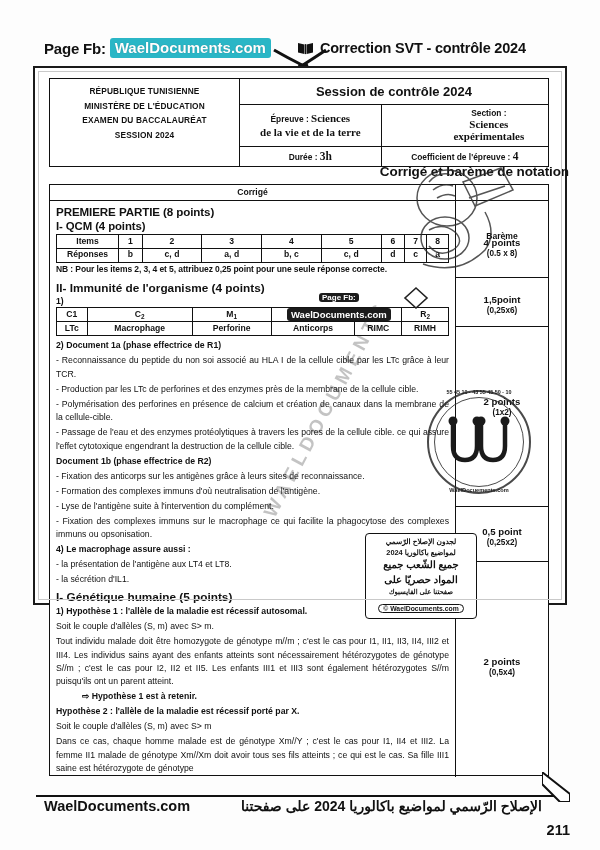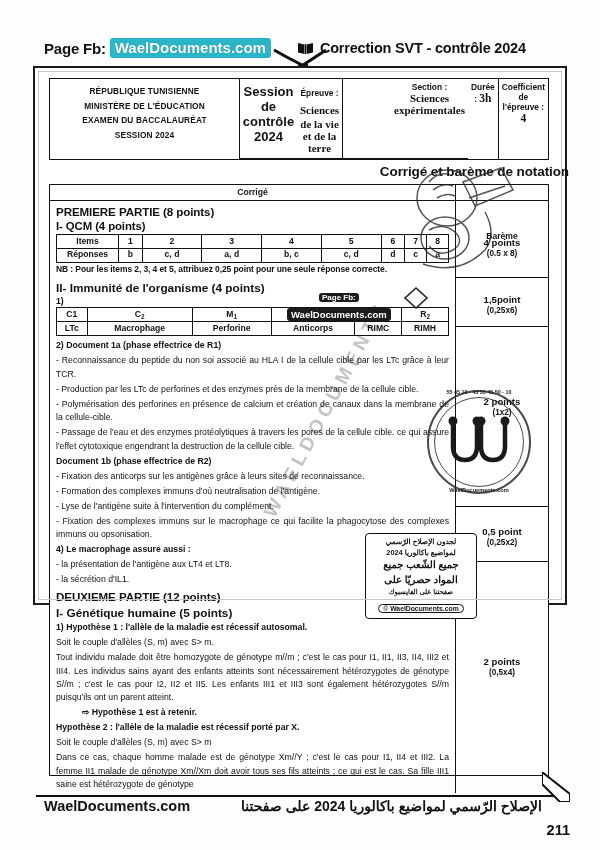--- a/index.html
+++ b/index.html
@@ -75,21 +75,21 @@
   }
   .id-left {
     width: 190px;
     border-right: 1.6px solid #111;
     padding: 5px 4px 6px 4px;
     text-align: center;
     font-size: 8.3px; font-weight: bold; color: #111;
     line-height: 1.75;
     letter-spacing: .15px;
   }
-  .id-right { flex: 1; display: flex; }
+  .id-right { flex: 1; display: flex; flex-direction: column; }
   .id-r1 {
     border-bottom: 1.6px solid #111;
     text-align: center;
     font-size: 13px; font-weight: bold;
     padding: 5px 0 5px 0; color: #111;
   }
   .id-r2 { display: flex; border-bottom: 1.6px solid #111; gap: 48px; }
   .id-r2 > div { padding: 3px 3px 4px 3px; text-align: center; }
   .id-epreuve { width: 46%; border-right: 1.6px solid #111; }
   .id-section { flex: 1; }
@@ -378,21 +378,20 @@
           <div class="p b">Document 1b (phase effectrice de R2)</div>
           <div class="p pj">- Fixation des anticorps sur les antigènes grâce à leurs sites de reconnaissance.</div>
           <div class="p pj">- Formation des complexes immuns d'où neutralisation de l'antigène.</div>
           <div class="p pj">- Lyse de l'antigène suite à l'intervention du complément.</div>
           <div class="p pj">- Fixation des complexes immuns sur le macrophage ce qui facilite la phagocytose des complexes immuns ou opsonisation.</div>
 
           <div class="p b">4) Le macrophage assure aussi :</div>
           <div class="p">- la présentation de l'antigène aux LT4 et LT8.</div>
           <div class="p">- la sécrétion d'IL1.</div>
 
-          <div class="h-part" style="margin-top:3px;">DEUXIEME PARTIE (12 points)</div>
           <div class="h-sub2">I- Génétique humaine (5 points)</div>
 
           <div class="p b">1) Hypothèse 1 : l'allèle de la maladie est récessif autosomal.</div>
           <div class="p">Soit le couple d'allèles (S, m) avec S&gt; m.</div>
           <div class="p pj">Tout individu malade doit être homozygote de génotype m//m ; c'est le cas pour I1, II1, II3, II4, III2 et III4. Les individus sains ayant des enfants atteints sont nécessairement hétérozygotes de génotype S//m ; c'est le cas pour I2, II2 et II5. Les enfants III1 et III3 sont également hétérozygotes S//m puisqu'ils ont un parent atteint.</div>
           <div class="p b indent">⇨ Hypothèse 1 est à retenir.</div>
           <div class="p b">Hypothèse 2 : l'allèle de la maladie est récessif porté par X.</div>
           <div class="p">Soit le couple d'allèles (S, m) avec S&gt; m</div>
           <div class="p pj">Dans ce cas, chaque homme malade est de génotype Xm//Y ; c'est le cas pour I1, II4 et III2. La femme II1 malade de génotype Xm//Xm doit avoir tous ses fils atteints ; ce qui est le cas. Sa fille III1 saine est hétérozygote de génotype</div>
         </div>

